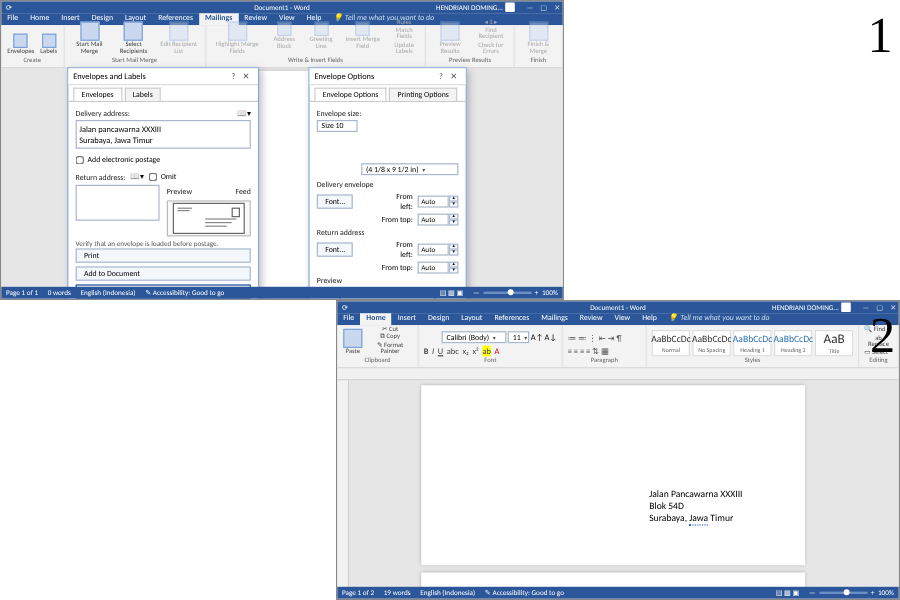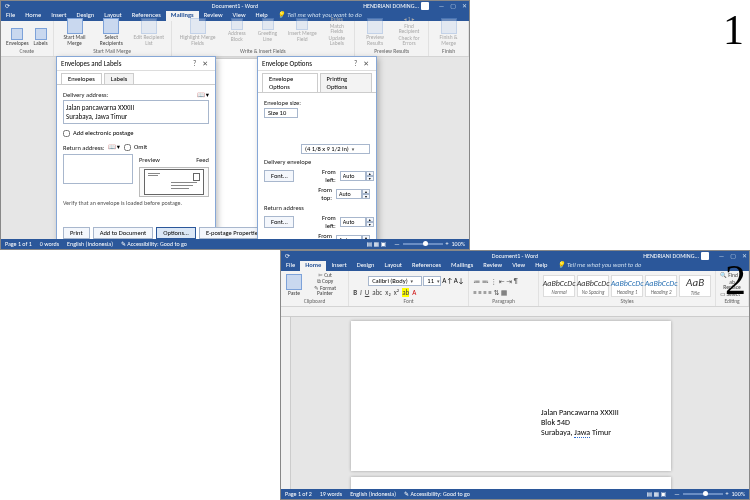--- a/index.html
+++ b/index.html
@@ -63,38 +63,38 @@
   .prevbox{ border:1px solid #bbb; height:30px; margin-top:2px; display:flex; align-items:center; justify-content:center; position:relative; background:#fafafa;}
   .env-ill{ width:60px; height:26px; border:1px solid #666; background:#fff; position:relative;}
   .env-ill .bar{ position:absolute; background:#888; height:1px;}
   .env-ill .addr{ left:26px; top:12px; width:26px;}
   .env-ill .addr2{ left:26px; top:15px; width:22px;}
   .env-ill .addr3{ left:26px; top:18px; width:18px;}
   .env-ill .ret1{ left:3px; top:3px; width:12px;}
   .env-ill .ret2{ left:3px; top:5px; width:10px;}
   .env-ill .stamp{ position:absolute; right:3px; top:3px; width:7px; height:8px; border:1px solid #666;}
   .hint{ font-size:6px; color:#555; margin-top:2px;}
-  .btnrow{ display:flex; gap:3px; margin-top:20px;}
+  .btnrow{ display:flex; gap:3px; margin-top:0;flex-direction:column;}
   .btn{ border:1px solid #a8b7cd; background:#f4f7fc; padding:1px 6px; font-size:6.5px; white-space:nowrap;}
   .btn.primary{ border-color:#2b579a; background:#dbe7f6;}
   .cancelrow{ display:flex; justify-content:flex-end; padding:3px 6px; border-top:3px solid #c4b5fd;}
   
   
   .optrow{ display:flex; align-items:center; gap:4px; margin:2px 0;}
   .optrow .ol{ width:56px; font-size:6.5px;margin-left:24px;}
   .sel{ border:1px solid #a8b7cd; background:#fff; padding:0 3px; font-size:6.5px; display:flex; align-items:center; gap:3px; height:10px;}
   .sel .caret{ font-size:5px;color:#555;}
   .spin{ display:flex;}
   .spin input{ width:26px; height:10px; border:1px solid #a8b7cd; font-size:6px; padding:0 2px;}
   .spin .ar{ display:flex; flex-direction:column;}
   .spin .ar span{ width:8px;height:5px; border:1px solid #a8b7cd; font-size:4px; display:flex;align-items:center;justify-content:center; line-height:1; background:#f4f7fc;}
 
   
   .stylesbox{ display:flex; gap:2px;}
-  .stylecard{ width:32px; height:22px; border:1px solid #dcdcdc; background:#fff; display:flex; flex-direction:column; align-items:center; justify-content:center; font-family:"Times New Roman",serif;font-style:italic;}
+  .stylecard{ width:32px; height:22px; border:1px solid #dcdcdc; background:#fff; display:flex; flex-direction:column; align-items:center; justify-content:center; font-family:"Times New Roman",serif;}
   .stylecard .sample{ font-size:8px; color:#333;}
   .stylecard .slab{ font-size:5px; color:#666; margin-top:1px;}
   .stylecard.t1 .sample{color:#2e74b5;}
   .stylecard.title .sample{font-size:11px;}
 
   .doc-text{ font-family:"Times New Roman", serif; font-size:8px; line-height:1.25; color:#000;}
   .sq-red{ border-bottom:1px wavy solid #e00;}
   .sq-blue{ border-bottom:1px dotted #2a6bcf;}
 
   .prev2 .env-ill{ width:80px; height:36px;}
@@ -285,21 +285,21 @@
         <div class="btn">Add to Document</div>
         <div class="btn primary">Options...</div>
         <div class="btn">E-postage Properties...</div>
       </div>
     </div>
     <div class="cancelrow">
         <div class="btn">Cancel</div>
       </div>
   </div>
 
-  <div class="dlg" style="left:256px; top:55px; width:120px;">
+  <div class="dlg" style="left:256px; top:55px; width:132px;">
     <div class="dtitle">
         <span>Envelope Options</span>
         <span class="sp"></span>
         <span class="dx">?</span>
         <span class="dx">✕</span>
       </div>
     <div class="tabbar2">
       <div class="tabbtn active">Envelope Options</div>
       <div class="tabbtn">Printing Options</div>
     </div>

